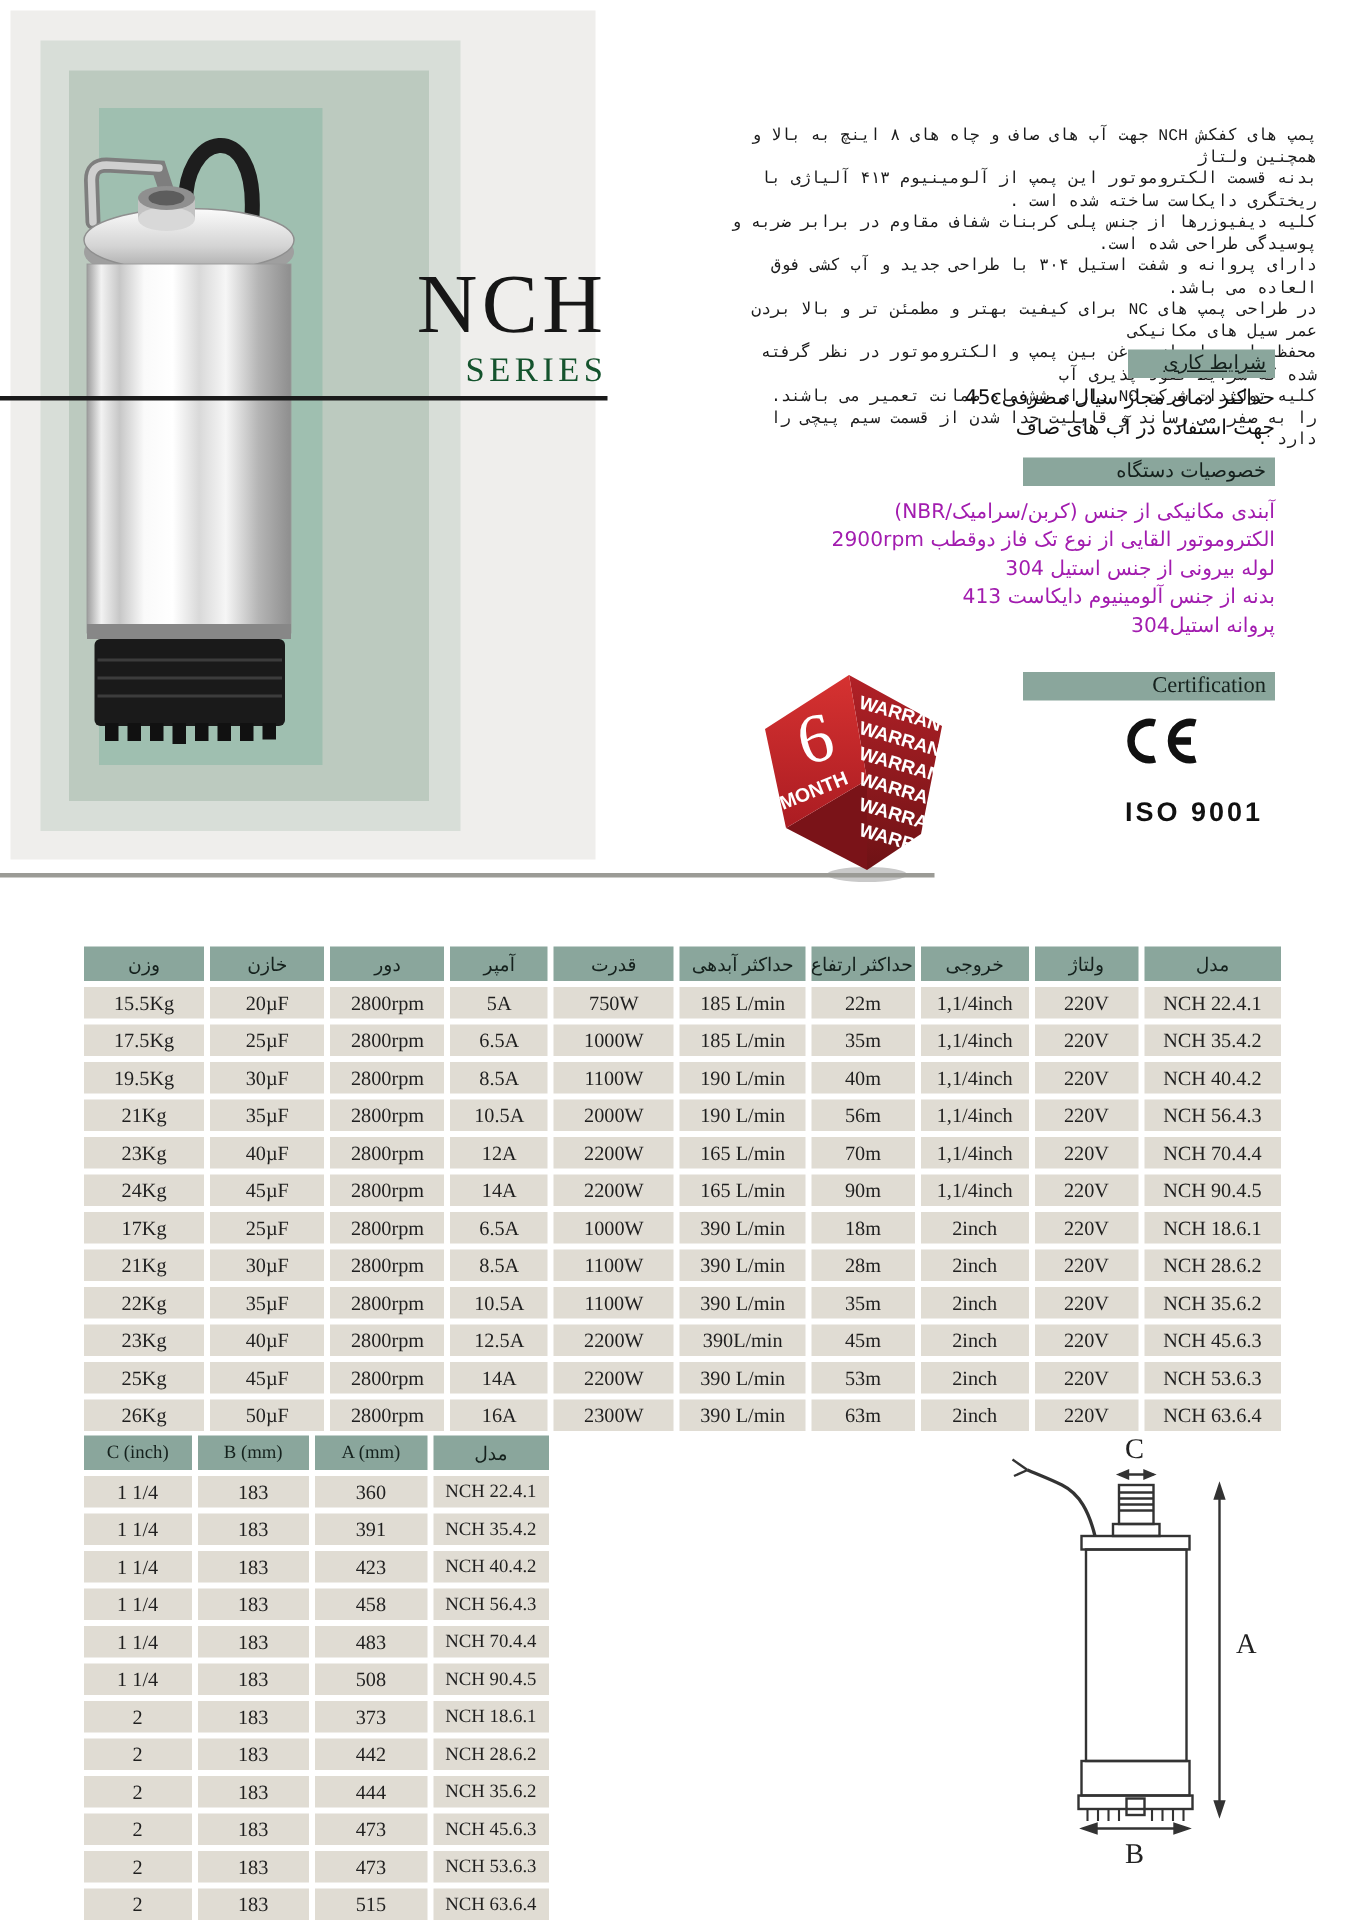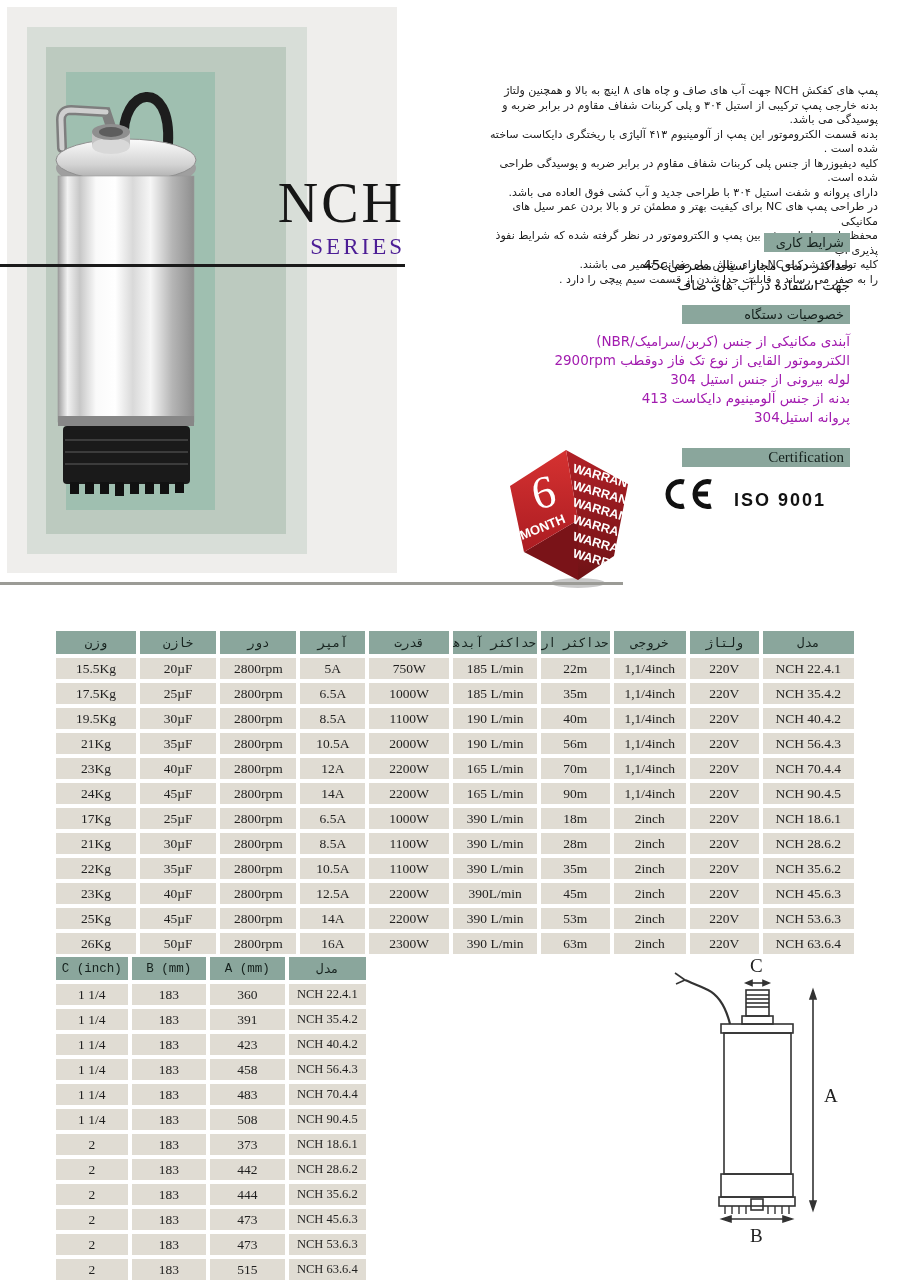--- a/index.html
+++ b/index.html
@@ -9,46 +9,46 @@
 
   
   .panel{position:absolute;}
   .panel1{left:7px;top:7px;width:390px;height:566px;background:#efeeec;}
   .panel2{left:27px;top:27px;width:280px;height:527px;background:#d8ded8;}
   .panel3{left:46px;top:47px;width:240px;height:487px;background:#bccabf;}
   .panel4{left:66px;top:72px;width:149px;height:438px;background:#9fbfb0;}
 
   .series-block{position:absolute;right:499px;top:176px;text-align:right;}
   .series-title{font-size:56px;line-height:54px;letter-spacing:3px;color:#161616;}
-  .series-subtitle{font-size:23px;letter-spacing:3px;margin-top:4px;color:#4c1d95;}
+  .series-subtitle{font-size:23px;letter-spacing:3px;margin-top:4px;color:#14532d;}
   .series-rule{position:absolute;left:0;top:264px;width:405px;height:3px;background:#1a1a1a;}
 
   
   .rtl{direction:rtl;text-align:right;font-family:"DejaVu Sans","Liberation Sans",sans-serif;}
-  .intro{right:26px;top:84px;width:394px;font-size:11px;line-height:14.5px;color:#1b1b1b;}
+  .intro{right:26px;top:84px;width:394px;font-size:11px;line-height:14.5px;color:#1b1b1b;font-family:Liberation Mono, monospace;}
   .section-bar{position:absolute;right:54px;height:19px;line-height:19px;background:#8aa69c;
                box-sizing:border-box;padding:0 6px;color:#15211d;font-size:13px;}
-  .bar-working{top:233px;width:86px;}
+  .bar-working{top:233px;width:98px;text-decoration:underline;}
   .bar-features{top:305px;width:168px;}
   .bar-cert{top:448px;width:168px;font-family:"Liberation Serif",serif;font-size:15px;text-align:right;padding-left:12px;}
   .cond-lines{right:54px;top:256px;font-size:13.5px;line-height:19.5px;color:#111;}
   .spec-lines{right:54px;top:332px;font-size:13.5px;line-height:19px;color:#a21caf;}
 
   
-  .cert-row{position:absolute;right:78px;top:477px;display:flex;align-items:flex-end;gap:20px;}
+  .cert-row{position:absolute;right:62px;top:477px;display:flex;align-items:flex-start;gap:20px;flex-direction:column;}
   .iso-label{font-family:"Liberation Sans",sans-serif;font-weight:bold;font-size:18px;
              letter-spacing:2px;color:#111;}
 
   
   .divider{left:0;top:582px;width:623px;height:3px;background:#9b9b96;}
 
   
   table.spec{border-collapse:separate;border-spacing:4px;direction:rtl;table-layout:fixed;}
   table.spec th{background:#8aa69c;color:#15211d;font-weight:normal;
-                font-family:Liberation Mono, monospace;font-size:12.5px;
+                font-family:Liberation Serif, serif;font-size:12.5px;
                 height:21px;white-space:nowrap;overflow:hidden;}
   table.spec td{background:#e0dcd3;direction:ltr;text-align:center;font-size:13.5px;
                 height:19px;color:#1f1f1f;white-space:nowrap;overflow:hidden;
                 font-family:"Liberation Serif",serif;}
   .main-table{left:52px;top:627px;width:806px;}
   .main-table table{width:806px;}
   .dim-table{left:52px;top:953px;width:318px;}
   .dim-table table{width:318px;}
   .dim-table td{font-size:16px;}
   .dim-table td:first-child{font-size:12.5px;}
@@ -124,21 +124,20 @@
   </div>
 
   <div class="series-block">
     <div class="series-title">NCH</div>
     <div class="series-subtitle">SERIES</div>
   </div>
   <div class="abs series-rule"></div>
 
   <div class="abs rtl intro">
       <div>پمپ های کفکش NCH جهت آب های صاف و چاه های ۸ اینچ به بالا و همچنین ولتاژ</div>
-      <div>بدنه خارجی پمپ ترکیبی از استیل ۳۰۴ و پلی کربنات شفاف مقاوم در برابر ضربه و پوسیدگی می باشد.</div>
       <div>بدنه قسمت الکتروموتور این پمپ از آلومینیوم ۴۱۳ آلیاژی با ریختگری دایکاست ساخته شده است .</div>
       <div>کلیه دیفیوزرها از جنس پلی کربنات شفاف مقاوم در برابر ضربه و پوسیدگی طراحی شده است.</div>
       <div>دارای پروانه و شفت استیل ۳۰۴ با طراحی جدید و آب کشی فوق العاده می باشد.</div>
       <div>در طراحی پمپ های NC برای کیفیت بهتر و مطمئن تر و بالا بردن عمر سیل های مکانیکی</div>
       <div>محفظه ای مملو از روغن بین پمپ و الکتروموتور در نظر گرفته شده که شرایط نفوذ پذیری آب</div>
       <div>کلیه تولیدات شرکت NC دارای شش ماه ضمانت تعمیر می باشند.</div>
       <div>را به صفر می رساند و قابلیت جدا شدن از قسمت سیم پیچی را دارد .</div>
     </div>
 
   <div class="section-bar rtl bar-working">شرایط کاری</div>

